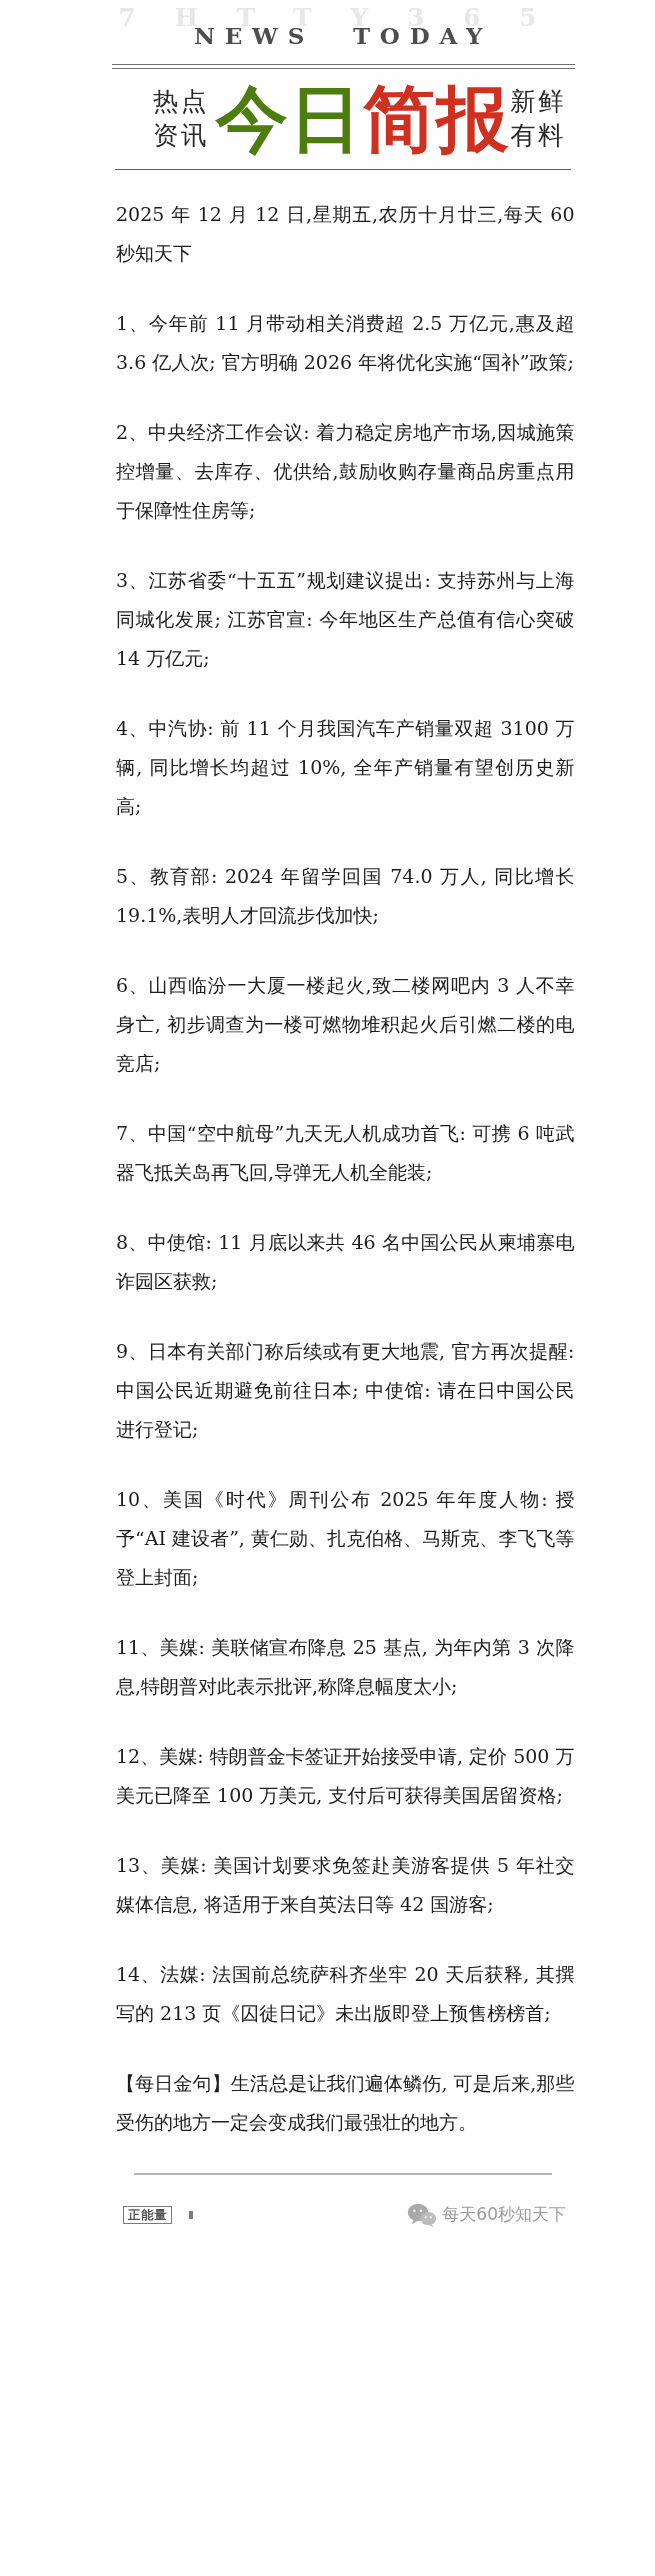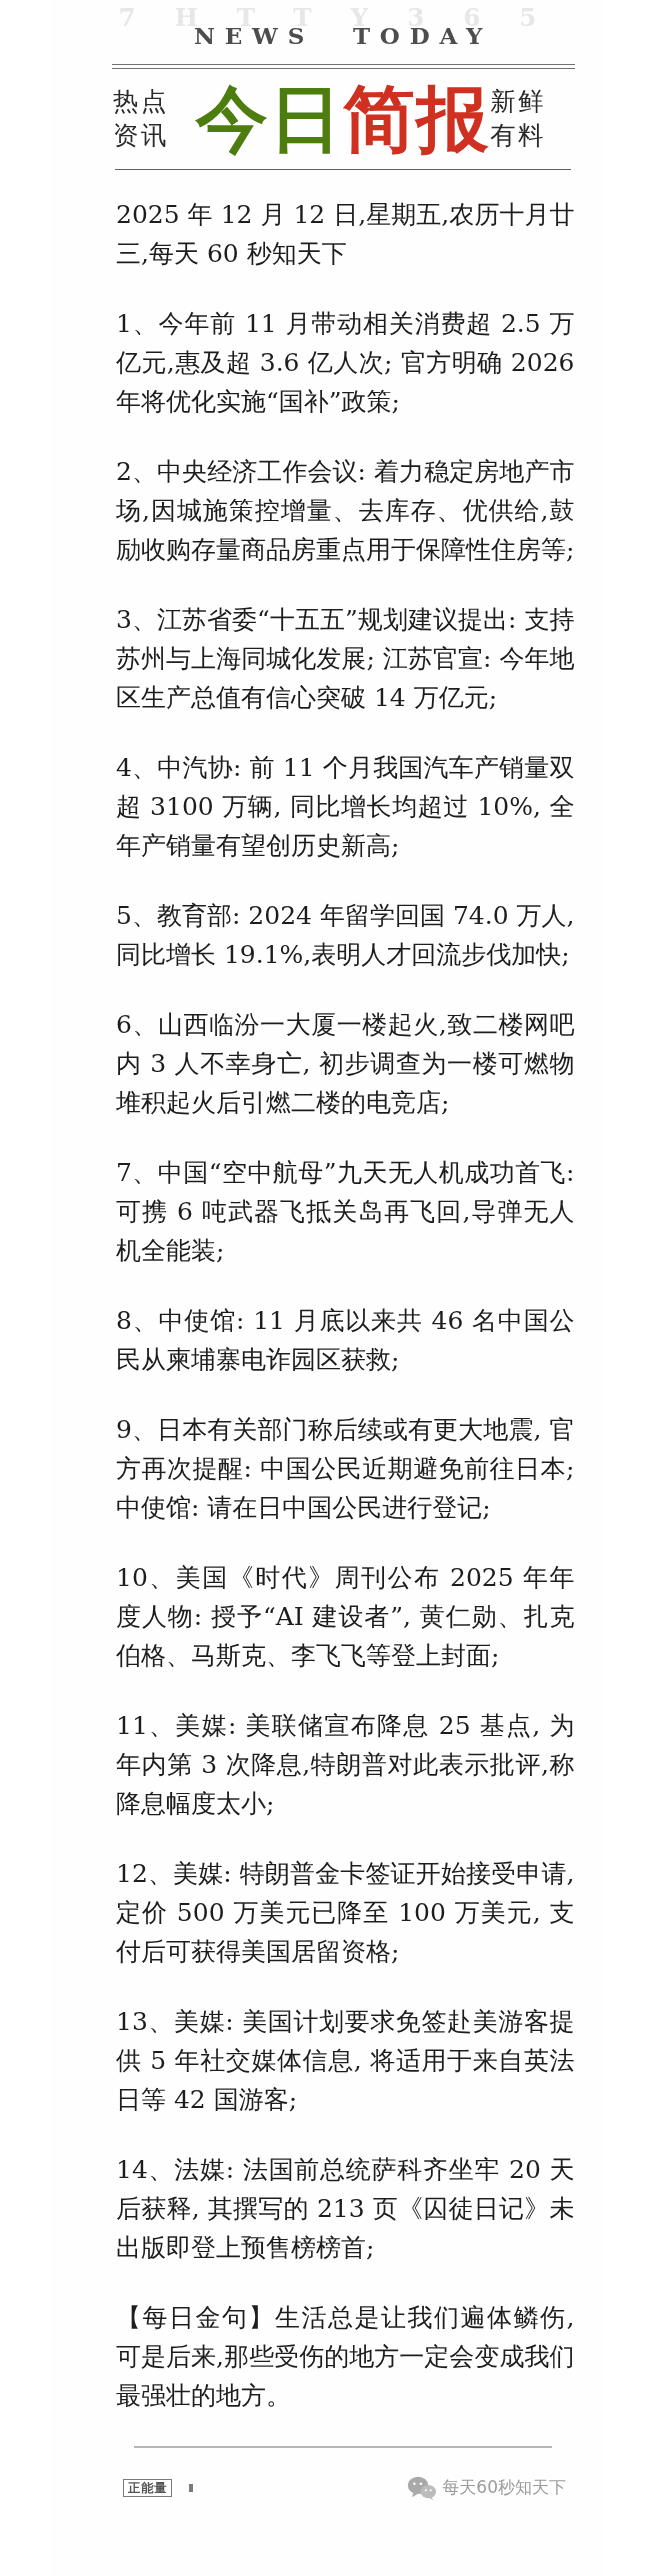--- a/index.html
+++ b/index.html
@@ -40,35 +40,36 @@
     height: 3.3px;
     border-top: 1.6px solid #707070;
     border-bottom: 1.6px solid #707070;
   }
   .title-row {
     display: flex;
     align-items: center;
     justify-content: space-between;
     padding: 0 31px;
     height: 100px;
+    margin-left: 40px;
   }
   .side-label { font-size: 25.4px; letter-spacing: 2.5px; color: #2a2a2a; }
   .main-title {
     font-size: 72px;
     font-weight: bold;
     line-height: 1;
     letter-spacing: 1.6px;
     white-space: nowrap;
   }
   .title-black { color: #4d7c0f; }
   .title-red { color: var(--accent-red, #d0301f); }
   .rule-single { margin: 0 33px; border-top: 1.6px solid #606060; }
   .content { padding: 24.6px 29.5px 0 34px; }
   .para {
-    font-size: 25px;
+    font-size: 19px;
     line-height: 39px;
     text-align: justify;
     margin: 0 0 31px;
   }
   .footer-rule { margin: 0 52px; border-top: 2.5px solid #b5b5b5; }
   .footer {
     display: flex;
     justify-content: space-between;
     align-items: center;
     padding: 28px 38px 0 41px;

